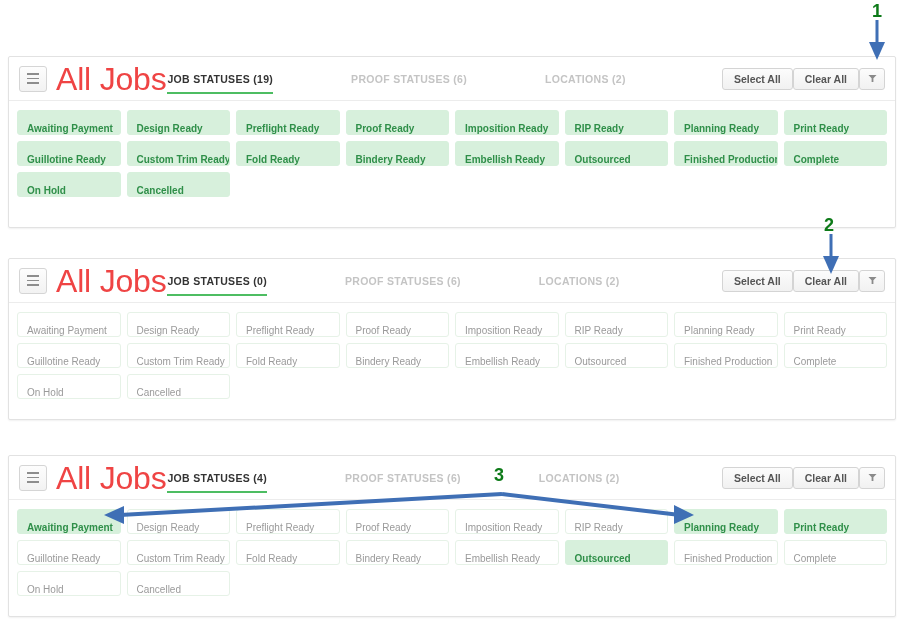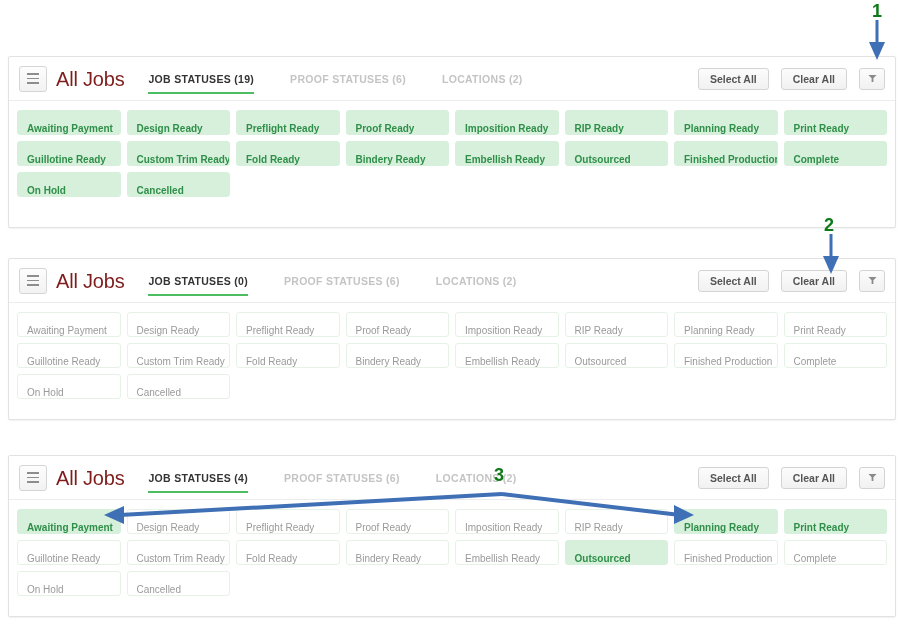--- a/index.html
+++ b/index.html
@@ -58,36 +58,37 @@
     cursor: pointer;
   }
   .hamburger-btn i {
     display: block;
     width: 12px;
     height: 1.5px;
     background: #8d8d8d;
   }
 
   .page-title {
-    font-size: 20px;
+    font-size: 32px;
     font-weight: 400;
-    color: #7f1d1d;
+    color: #ef4444;
     letter-spacing: -0.2px;
     line-height: 1;
-    margin-right: 24px;
+    margin-right: 1px;
     white-space: nowrap;
     flex: none;
   }
 
   .tabs {
     display: flex;
     align-items: flex-start;
     height: 44px;
     flex: 1 1 auto;
     min-width: 0;
+    gap: 42px;
   }
   .tab {
     position: relative;
     height: 44px;
     display: flex;
     align-items: center;
     font-size: 10.5px;
     font-weight: bold;
     letter-spacing: 0.3px;
     color: #c4c4c4;
@@ -102,21 +103,21 @@
     left: 0; right: 0;
     bottom: 7px;
     height: 2px;
     background: #4dbd62;
   }
   .tab .count { font-weight: bold; }
 
   .head-actions {
     display: flex;
     align-items: center;
-    gap: 12px;
+    gap: 0;
     flex: none;
     margin-left: auto;
   }
   .btn {
     height: 22px;
     padding: 0 11px;
     border: 1px solid #d4d4d4;
     border-radius: 3px;
     background: linear-gradient(#fcfcfc, #f1f1f1);
     font-size: 10.5px;

